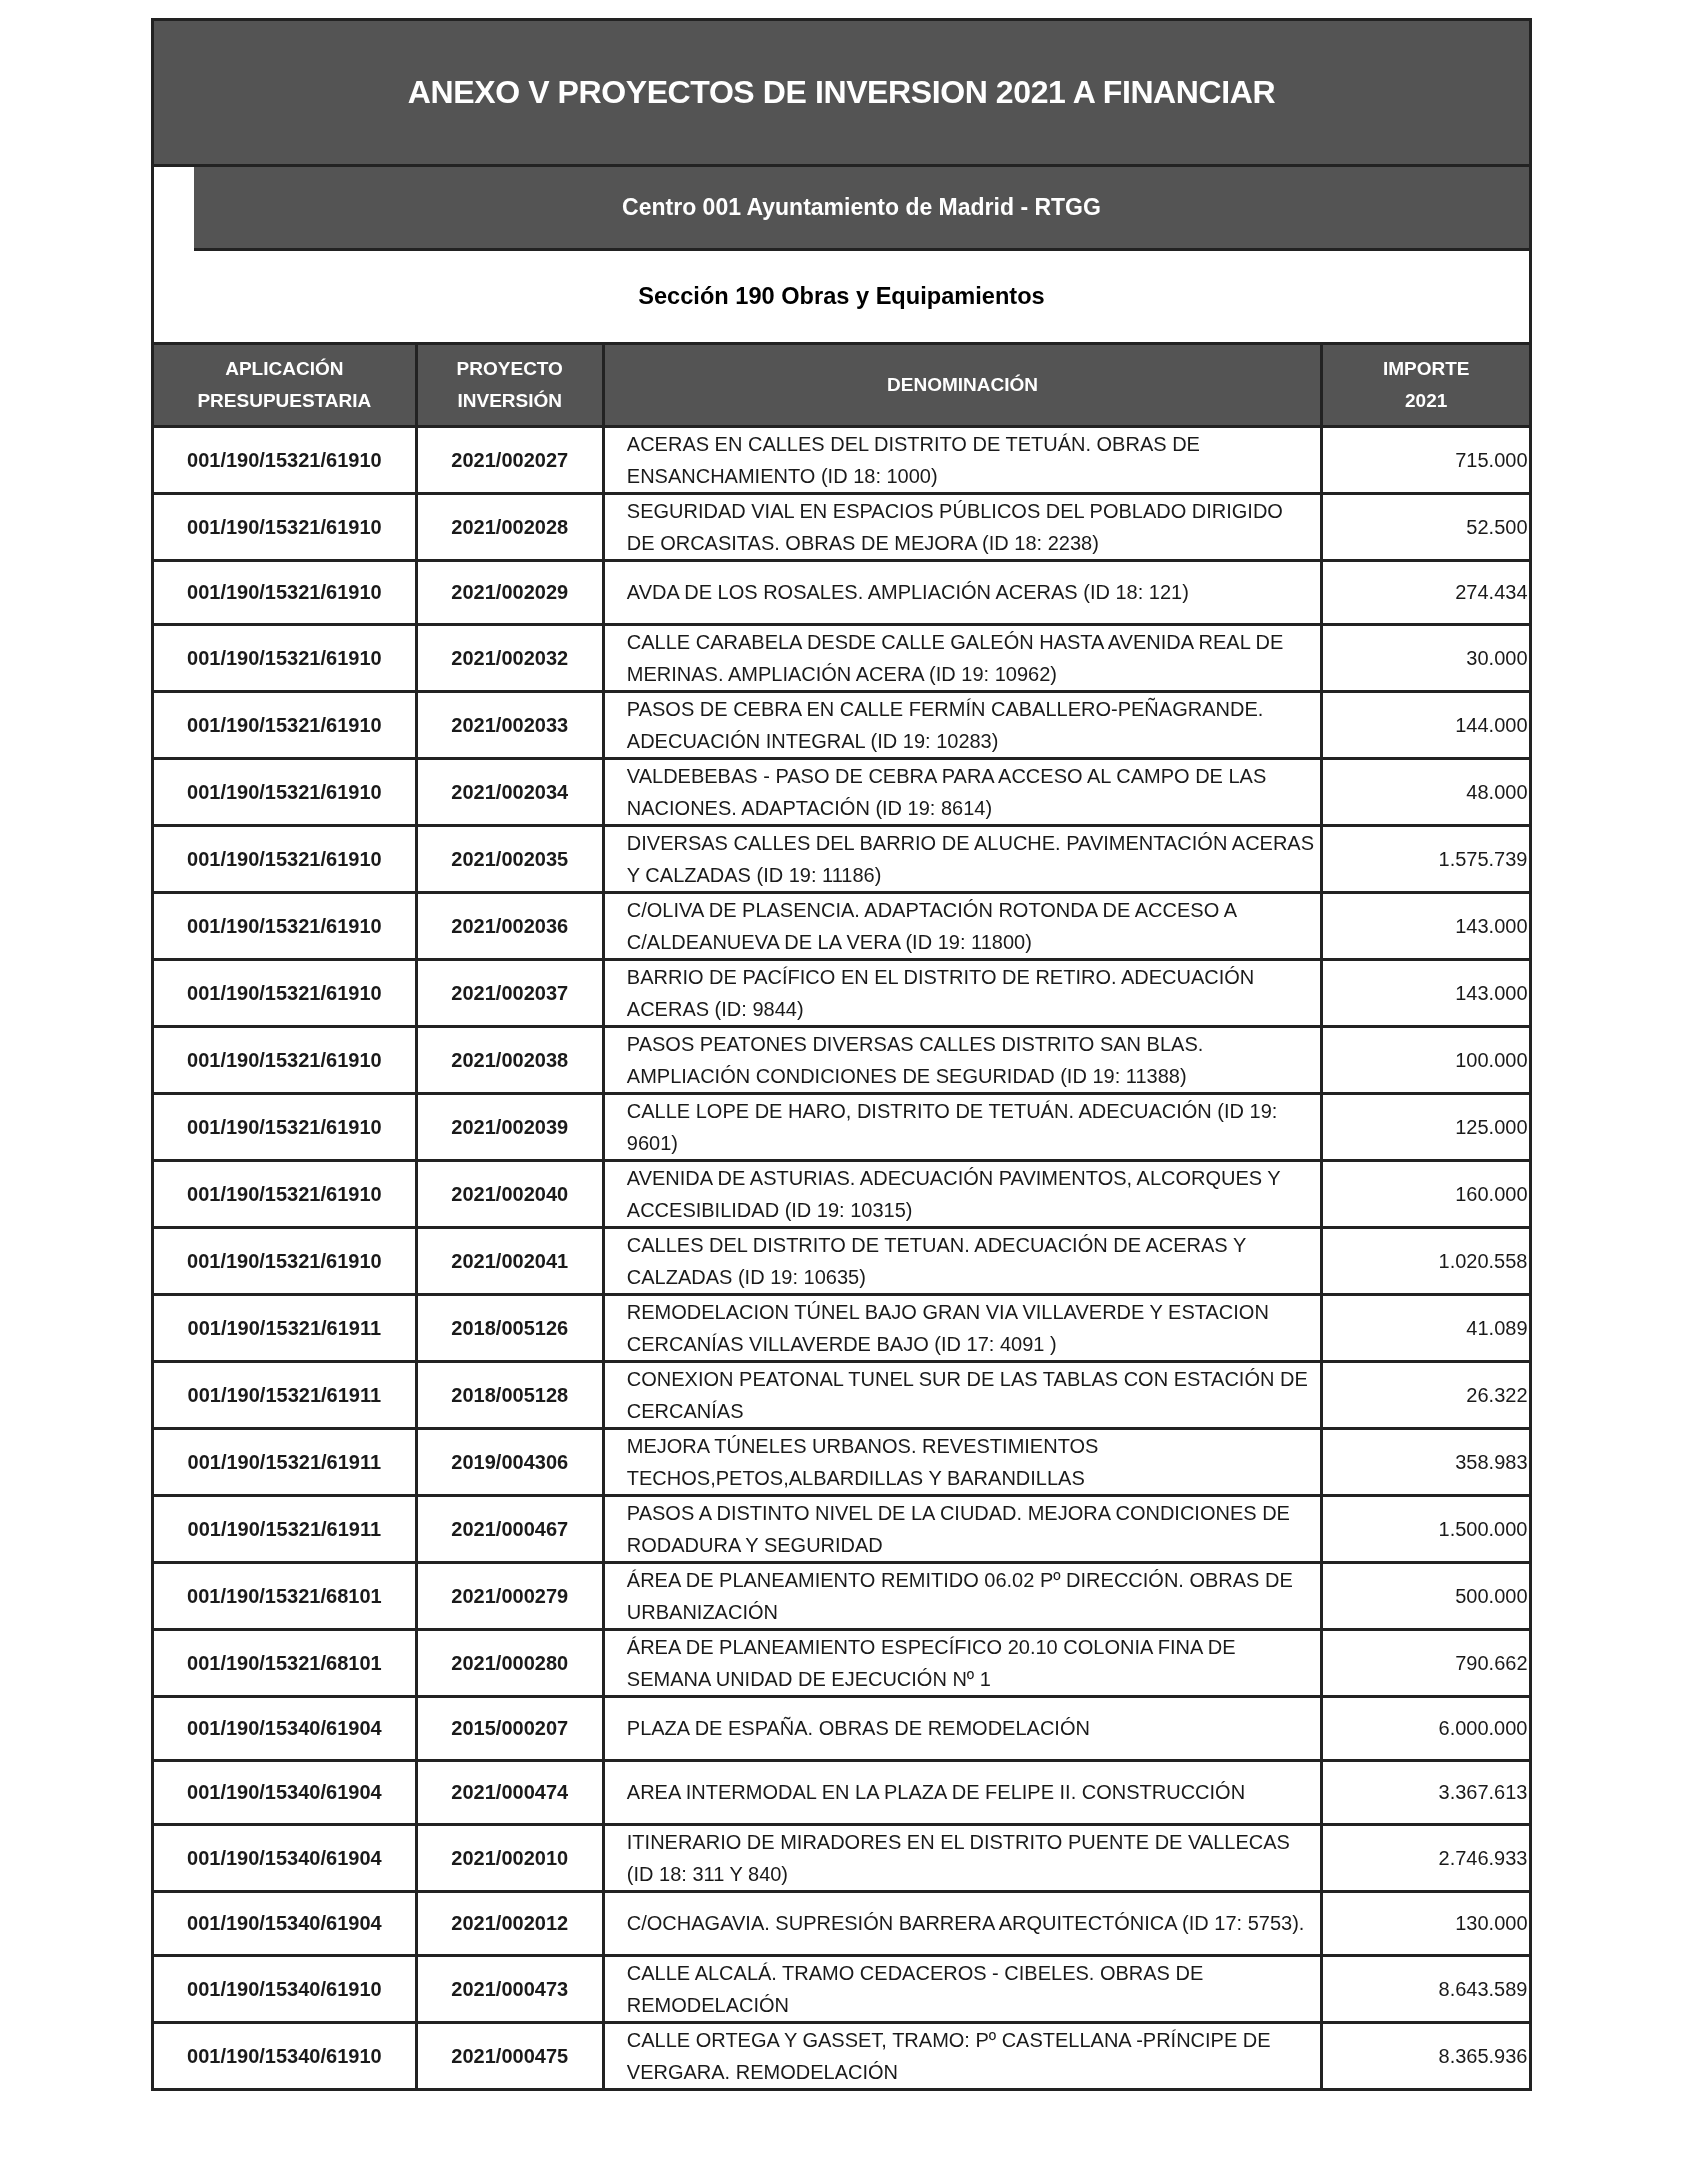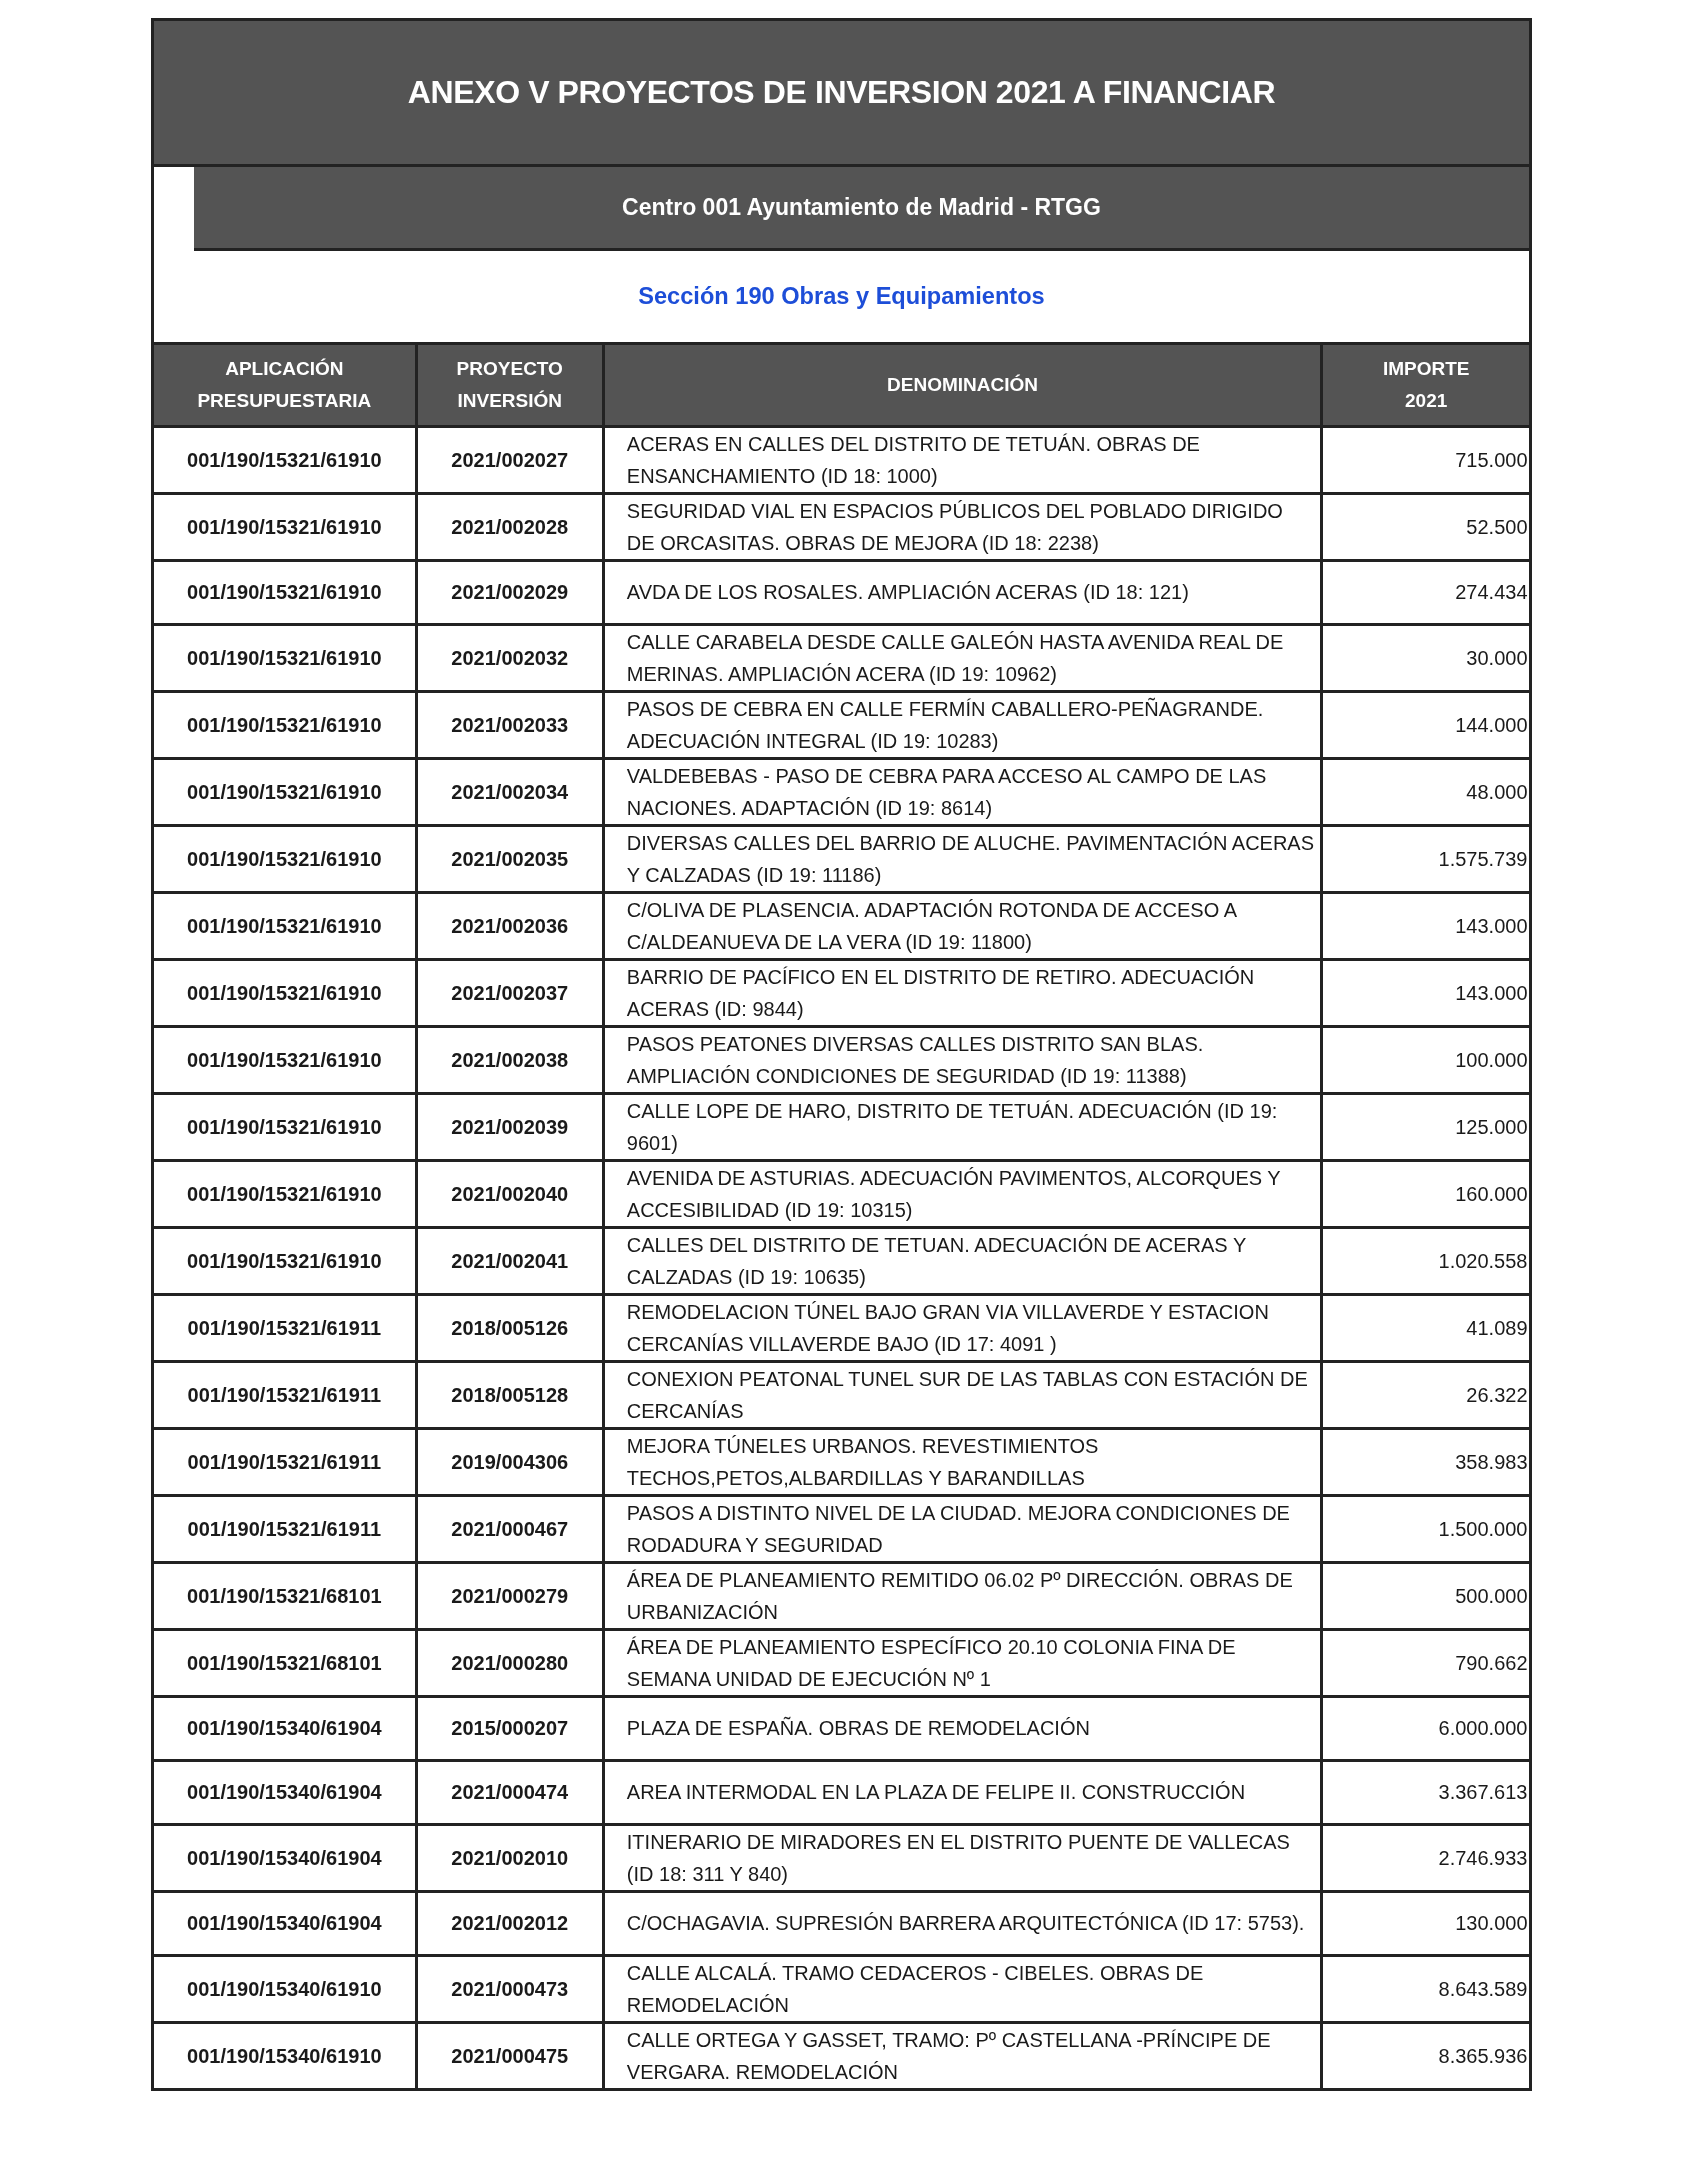--- a/index.html
+++ b/index.html
@@ -3,21 +3,21 @@
 <meta charset="utf-8">
 <style>
   html, body { margin:0; padding:0; background:#ffffff; }
   body { width:1688px; height:2183px; position:relative; font-family:"Liberation Sans", "DejaVu Sans", sans-serif; color:#1a1a1a; }
   .doc { position:absolute; left:151px; top:17.5px; width:1381px; border:3px solid #222; box-sizing:border-box; }
   .band { background:#545454; color:#fff; text-align:center; border-bottom:3.8px solid #222; box-sizing:border-box; display:flex; flex-direction:column; justify-content:center; }
   .band.title { height:146px; font-weight:bold; font-size:32px; line-height:46px; letter-spacing:-0.4px; transform:scaleX(0.92); transform-origin:center; }
   .band.title { transform:none; }
   .band.title span { display:block; }
   .band.centro { height:84px; font-weight:bold; font-size:23px;margin-left:40px; }
-  .band.seccion { background:#fff; color:#1d4ed8; height:94px; font-weight:bold; font-size:23.6px; }
+  .band.seccion { background:#fff; color:#000000; height:94px; font-weight:bold; font-size:23.6px; }
   table { border-collapse:collapse; width:100%; table-layout:fixed; }
   col.c1 { width:262px; } col.c2 { width:187px; } col.c3 { width:718px; } col.c4 { width:207px; }
   thead th { background:#545454; color:#fff; font-weight:bold; font-size:19px; line-height:32px; height:80px; border-right:3px solid #222; border-bottom:3.8px solid #222; padding:0; text-align:center; }
   thead th:last-child { border-right:none; }
   tbody td { height:61px; border-right:3px solid #222; border-bottom:3.8px solid #222; font-size:20px; line-height:32px; padding:0; vertical-align:middle; }
   tbody tr:last-child td { border-bottom:none; }
   tbody td:last-child { border-right:none; }
   td.app, td.proj { text-align:center;font-weight:bold; }
   td.den { text-align:left; padding-left:22px; padding-right:4.6px; }
   td.imp { text-align:right; padding-right:1.5px; }

